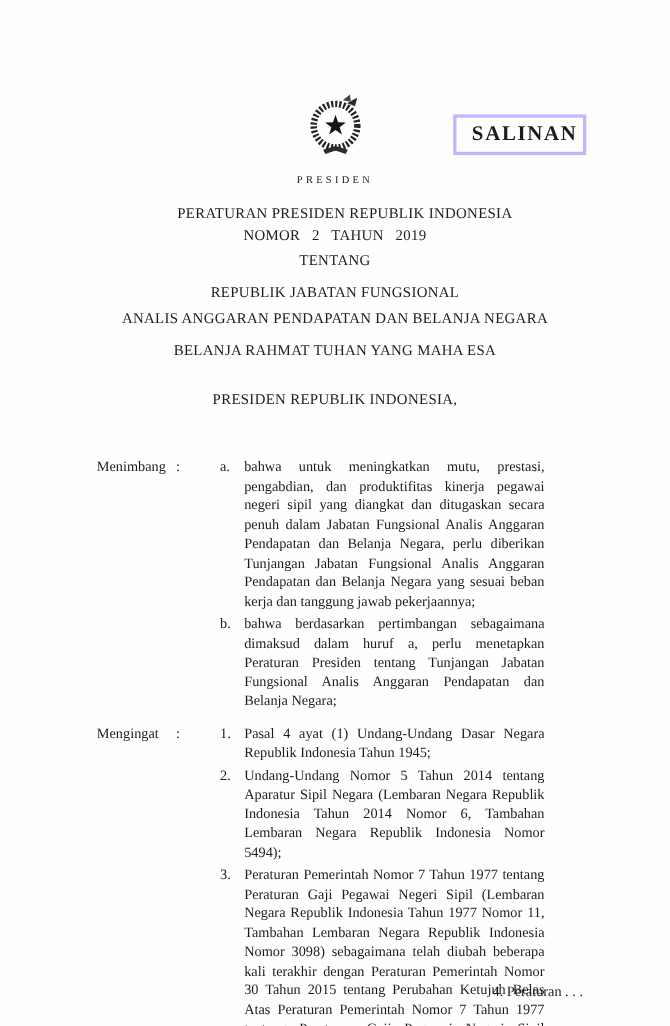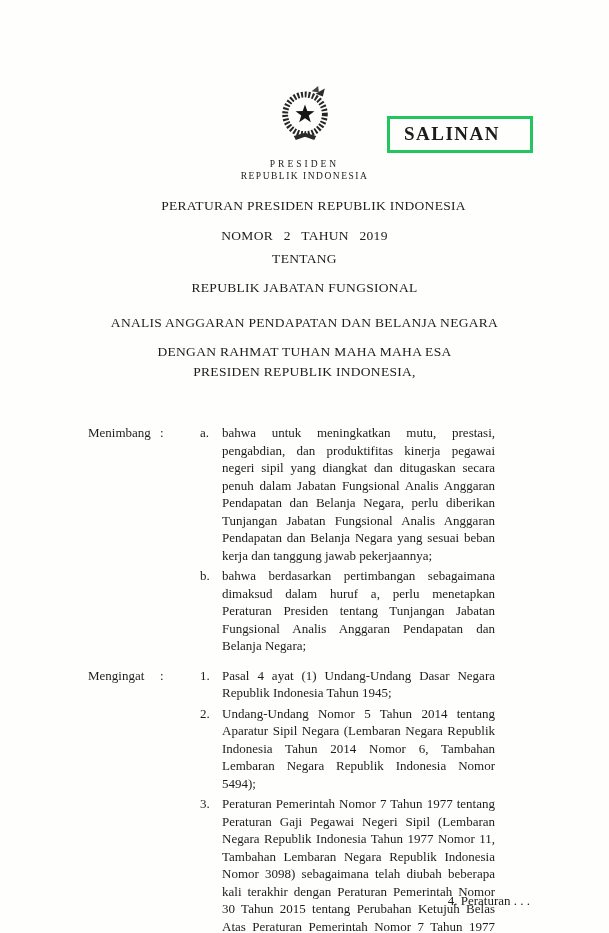--- a/index.html
+++ b/index.html
@@ -22,24 +22,24 @@
   .seal-wrap {
     padding-top: 80px;
     display: flex;
     justify-content: center;
   }
   .seal-wrap svg {
     display: block;
   }
   .stamp-box {
     position: absolute;
-    top: 116px;
+    top: 104px;
     right: 76px;
-    border: 3px solid #22c55e;
-    padding: 4px 30px 5px 14px;
+    border: 3px solid #c4b5fd;
+    padding: 4px 5px 5px 14px;
     background: #fefefc;
   }
   .stamp-box span {
     font-size: 19px;
     font-weight: bold;
     letter-spacing: 1.5px;
   }
   .letterhead {
     margin-top: 12px;
     text-align: center;
@@ -57,26 +57,26 @@
   
   .title-block {
     text-align: center;
     margin-top: 16px;
     font-size: 13.5px;
   }
   .title-block div {
     letter-spacing: 0.3px;
   }
   .t-heading   { margin-top: 15px; padding-left: 18px; }
-  .t-number    { margin-top: 14px; word-spacing: 7px; }
+  .t-number    { margin-top: 4px; word-spacing: 7px; }
   .t-tentang   { margin-top: 7px; }
   .t-subject1  { margin-top: 13px; }
-  .t-subject2  { margin-top: 19px; }
+  .t-subject2  { margin-top: 8px; }
   .t-invoc     { margin-top: 13px; }
-  .t-auth      { margin-top: 4px; }
+  .t-auth      { margin-top: 28px; }
 
   
   .doc-body {
     margin-top: 44px;
     padding-left: 88px;
     padding-right: 114px;
     font-size: 13px;
   }
   .section {
     display: flex;
@@ -137,30 +137,29 @@
 
       <path d="M66 21 L80 13 L77 25 Z" fill="#2c2c2c"></path>
       <path d="M60 17 L70 9 L71 19 Z" fill="#444"></path>
 
       <path d="M33 85 L50 80 L67 85 L64 91 L50 86 L36 91 Z" fill="#2c2c2c"></path>
     </svg>
   </div>
 
   <div class="letterhead">
     <div class="lh1">PRESIDEN</div>
-    <div class="lh2">REPUBLIK INDONESIA</div>
   </div>
 
   <div class="title-block">
     <div class="t-heading">PERATURAN PRESIDEN REPUBLIK INDONESIA</div>
     <div class="t-number">NOMOR 2 TAHUN 2019</div>
     <div class="t-tentang">TENTANG</div>
     <div class="t-subject1">REPUBLIK JABATAN FUNGSIONAL</div>
     <div class="t-subject2">ANALIS ANGGARAN PENDAPATAN DAN BELANJA NEGARA</div>
-    <div class="t-invoc">DENGAN RAHMAT TUHAN MAHA MAHA ESA</div>
+    <div class="t-invoc">BELANJA RAHMAT TUHAN YANG MAHA ESA</div>
     <div class="t-auth">PRESIDEN REPUBLIK INDONESIA,</div>
   </div>
 
   <div class="doc-body">
 
     <div class="section">
       <div class="section-label">Menimbang</div>
       <div class="section-colon">:</div>
       <div class="section-items">
         <div class="item">

